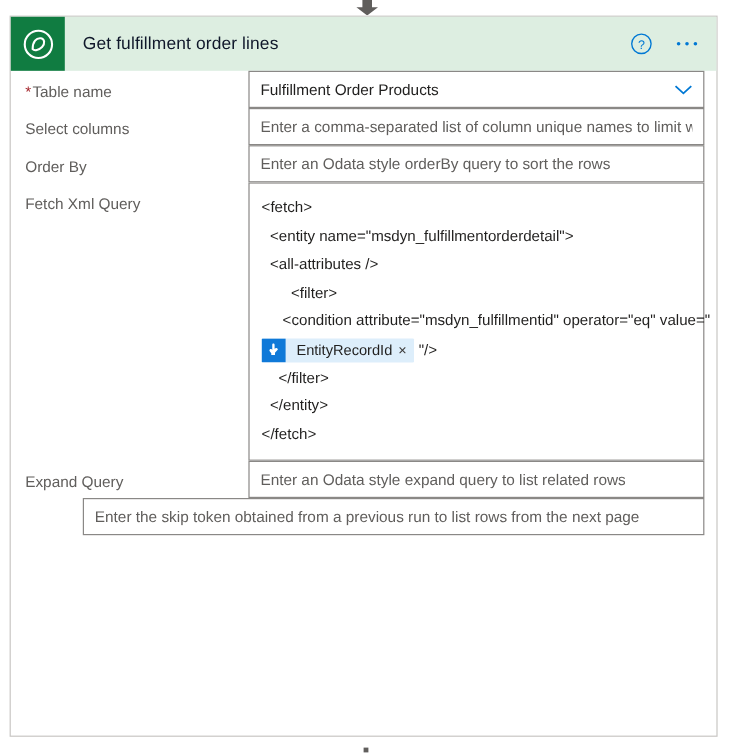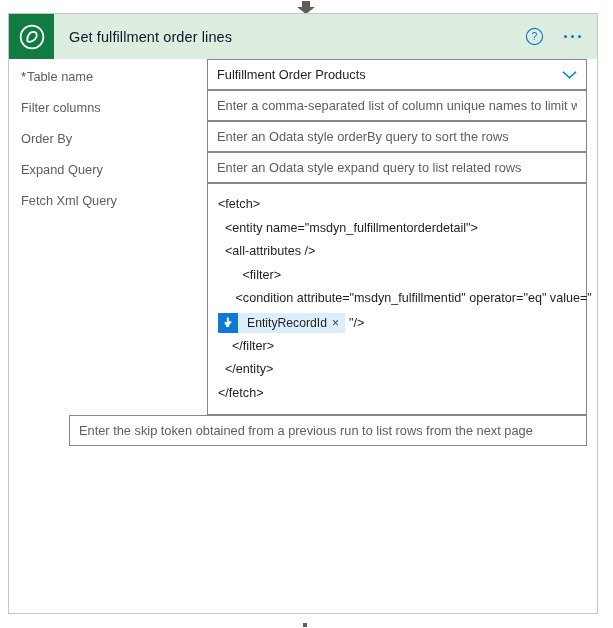--- a/index.html
+++ b/index.html
@@ -260,43 +260,34 @@
             <span class="chevron">
               <svg width="15" height="10" viewBox="0 0 16 10" xmlns="http://www.w3.org/2000/svg">
                 <path d="M1 1.5 L8 8 L15 1.5" fill="none" stroke="#0078d4" stroke-width="1.6"></path>
               </svg>
             </span>
           </div>
         </div>
       </div>
 
       <div class="field-row">
-        <div class="field-label">Filter columns</div>
+        <div class="field-label">Select columns</div>
         <div class="field-control">
           <div class="textbox">
             <span class="ph">Enter a comma-separated list of column unique names to limit which columns are returned</span>
           </div>
         </div>
       </div>
 
 
       <div class="field-row">
         <div class="field-label">Order By</div>
         <div class="field-control">
           <div class="textbox">
             <span class="ph">Enter an Odata style orderBy query to sort the rows</span>
-          </div>
-        </div>
-      </div>
-
-      <div class="field-row">
-        <div class="field-label">Expand Query</div>
-        <div class="field-control">
-          <div class="textbox">
-            <span class="ph">Enter an Odata style expand query to list related rows</span>
           </div>
         </div>
       </div>
 
       <div class="field-row">
         <div class="field-label">Fetch Xml Query</div>
         <div class="field-control">
           <div class="code-box">
             <span class="code-line">&lt;fetch&gt;</span>
             <span class="code-line">  &lt;entity name="msdyn_fulfillmentorderdetail"&gt;</span>
@@ -317,20 +308,29 @@
               <span class="token-tail">"/&gt;</span>
             </span>
 
             <span class="code-line">    &lt;/filter&gt;</span>
             <span class="code-line">  &lt;/entity&gt;</span>
             <span class="code-line">&lt;/fetch&gt;</span>
           </div>
         </div>
       </div>
 
+      <div class="field-row">
+        <div class="field-label">Expand Query</div>
+        <div class="field-control">
+          <div class="textbox">
+            <span class="ph">Enter an Odata style expand query to list related rows</span>
+          </div>
+        </div>
+      </div>
+
 
       <div class="field-row">
         <div class="field-control">
           <div class="textbox">
             <span class="ph">Enter the skip token obtained from a previous run to list rows from the next page</span>
           </div>
         </div>
       </div>
 
     </div>

